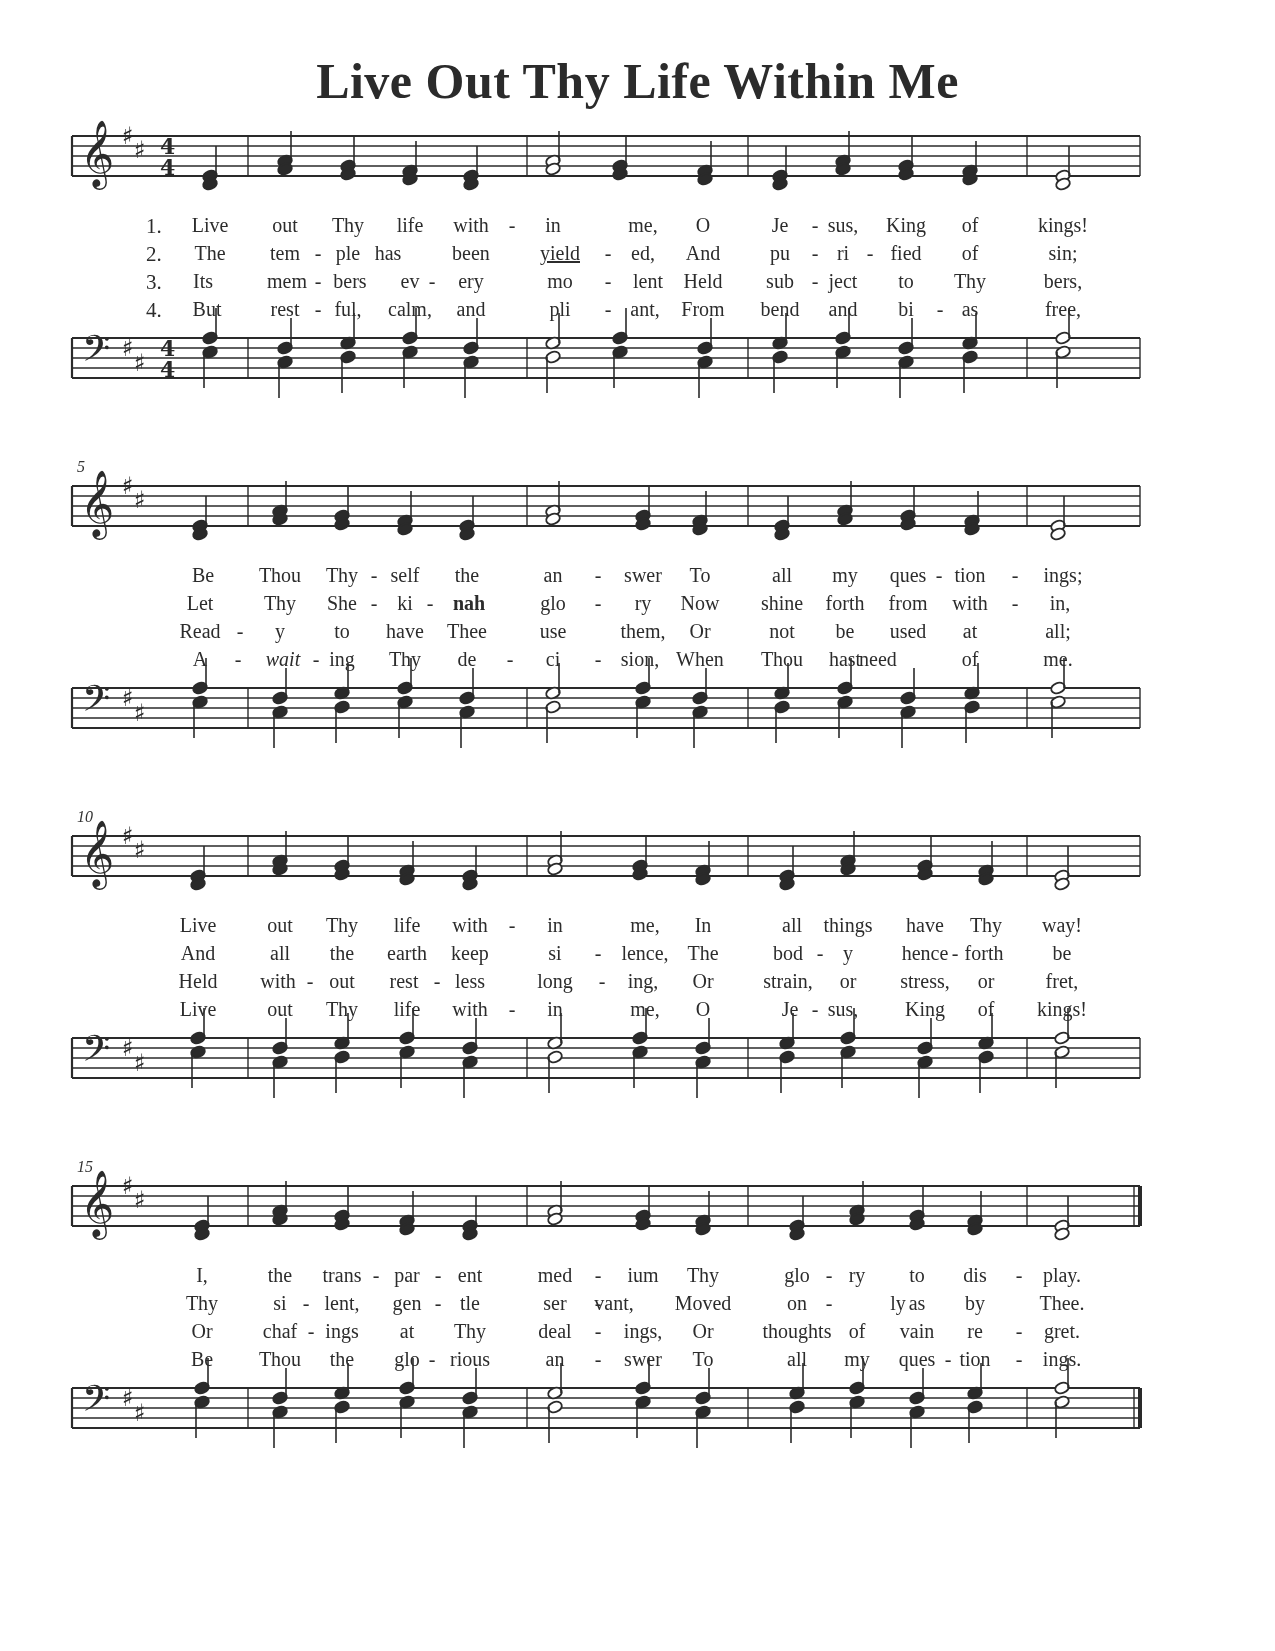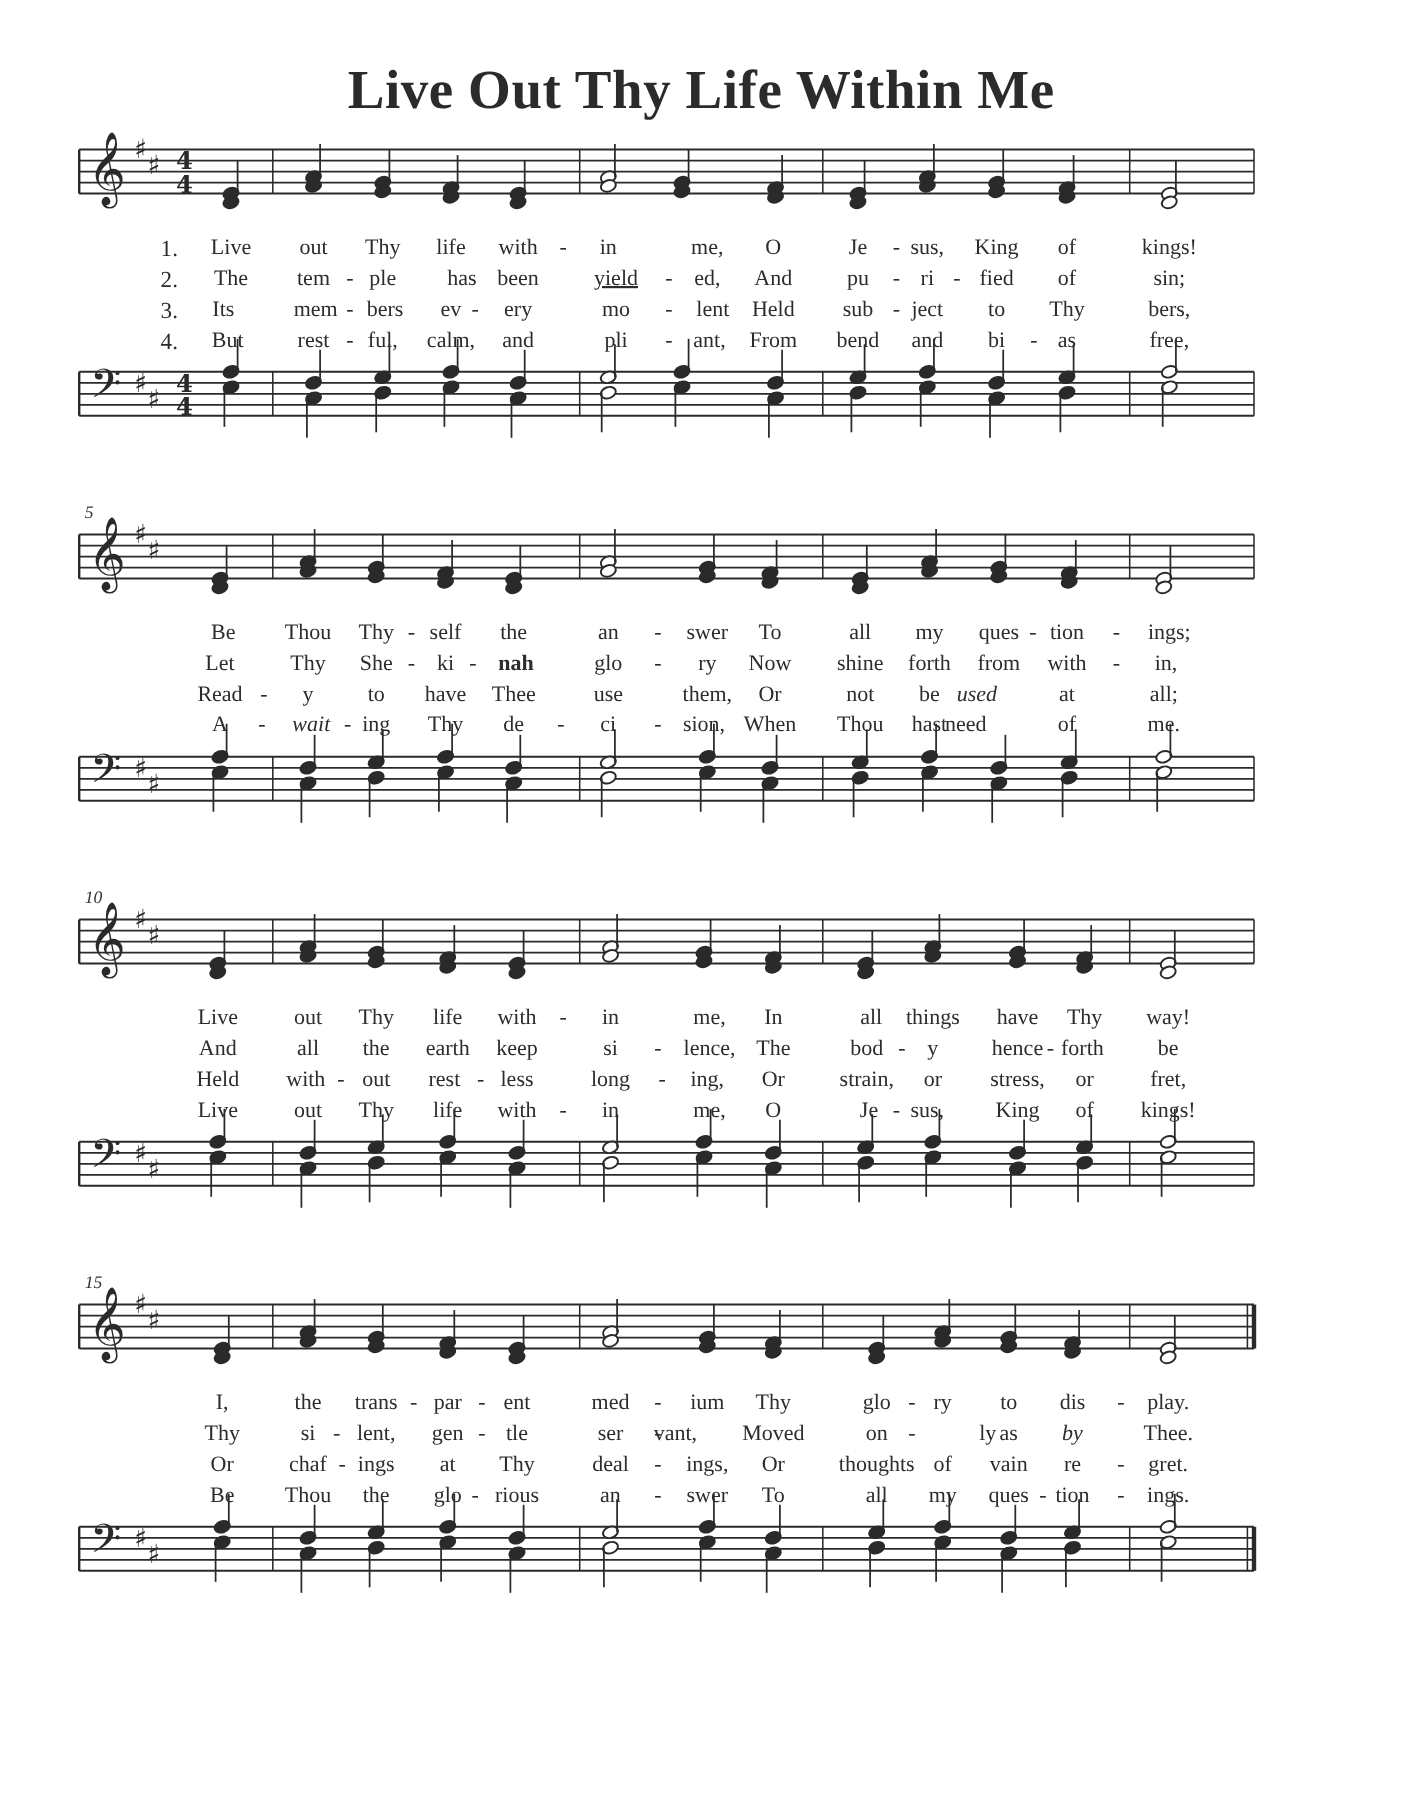--- a/index.html
+++ b/index.html
@@ -159,21 +159,21 @@
       <span class="syl" style="left: 906px;">King</span>
       <span class="syl" style="left: 970px;">of</span>
       <span class="syl" style="left: 1063px;">kings!</span>
     </div>
     <div class="lyric-line" style="top: 242px;">
       <span class="vnum" style="left: 146px; top: 0px;">2.</span>
       <span class="syl" style="left: 210px;">The</span>
       <span class="syl" style="left: 285px;">tem</span>
       <span class="syl" style="left: 318px;">-</span>
       <span class="syl" style="left: 348px;">ple</span>
-      <span class="syl" style="left: 420px;">has</span>
+      <span class="syl" style="left: 388px;">has</span>
       <span class="syl" style="left: 471px;">been</span>
       <span class="syl" style="left: 560px; text-decoration: underline;">yield</span>
       <span class="syl" style="left: 608px;">-</span>
       <span class="syl" style="left: 643px;">ed,</span>
       <span class="syl" style="left: 703px;">And</span>
       <span class="syl" style="left: 780px;">pu</span>
       <span class="syl" style="left: 815px;">-</span>
       <span class="syl" style="left: 843px;">ri</span>
       <span class="syl" style="left: 870px;">-</span>
       <span class="syl" style="left: 906px;">fied</span>
@@ -384,21 +384,21 @@
       <span class="syl" style="left: 240px;">-</span>
       <span class="syl" style="left: 280px;">y</span>
       <span class="syl" style="left: 342px;">to</span>
       <span class="syl" style="left: 405px;">have</span>
       <span class="syl" style="left: 467px;">Thee</span>
       <span class="syl" style="left: 553px;">use</span>
       <span class="syl" style="left: 643px;">them,</span>
       <span class="syl" style="left: 700px;">Or</span>
       <span class="syl" style="left: 782px;">not</span>
       <span class="syl" style="left: 845px;">be</span>
-      <span class="syl" style="left: 888px; font-style: italic;">used</span>
+      <span class="syl" style="left: 908px;">used</span>
       <span class="syl" style="left: 970px;">at</span>
       <span class="syl" style="left: 1058px;">all;</span>
     </div>
     <div class="lyric-line" style="top: 648px;">
       <span class="syl" style="left: 200px;">A</span>
       <span class="syl" style="left: 238px;">-</span>
       <span class="syl" style="left: 283px; font-style: italic;">wait</span>
       <span class="syl" style="left: 316px;">-</span>
       <span class="syl" style="left: 342px;">ing</span>
       <span class="syl" style="left: 405px;">Thy</span>
@@ -758,21 +758,21 @@
       <span class="syl" style="left: 438px;">-</span>
       <span class="syl" style="left: 470px;">tle</span>
       <span class="syl" style="left: 555px;">ser</span>
       <span class="syl" style="left: 598px;">-</span>
       <span class="syl" style="left: 614px;">vant,</span>
       <span class="syl" style="left: 703px;">Moved</span>
       <span class="syl" style="left: 797px;">on</span>
       <span class="syl" style="left: 829px;">-</span>
       <span class="syl" style="left: 898px;">ly</span>
       <span class="syl" style="left: 917px;">as</span>
-      <span class="syl" style="left: 975px; font-style: italic;">by</span>
+      <span class="syl" style="left: 975px;">by</span>
       <span class="syl" style="left: 1062px;">Thee.</span>
     </div>
     <div class="lyric-line" style="top: 1320px;">
       <span class="syl" style="left: 202px;">Or</span>
       <span class="syl" style="left: 280px;">chaf</span>
       <span class="syl" style="left: 311px;">-</span>
       <span class="syl" style="left: 342px;">ings</span>
       <span class="syl" style="left: 407px;">at</span>
       <span class="syl" style="left: 470px;">Thy</span>
       <span class="syl" style="left: 555px;">deal</span>

